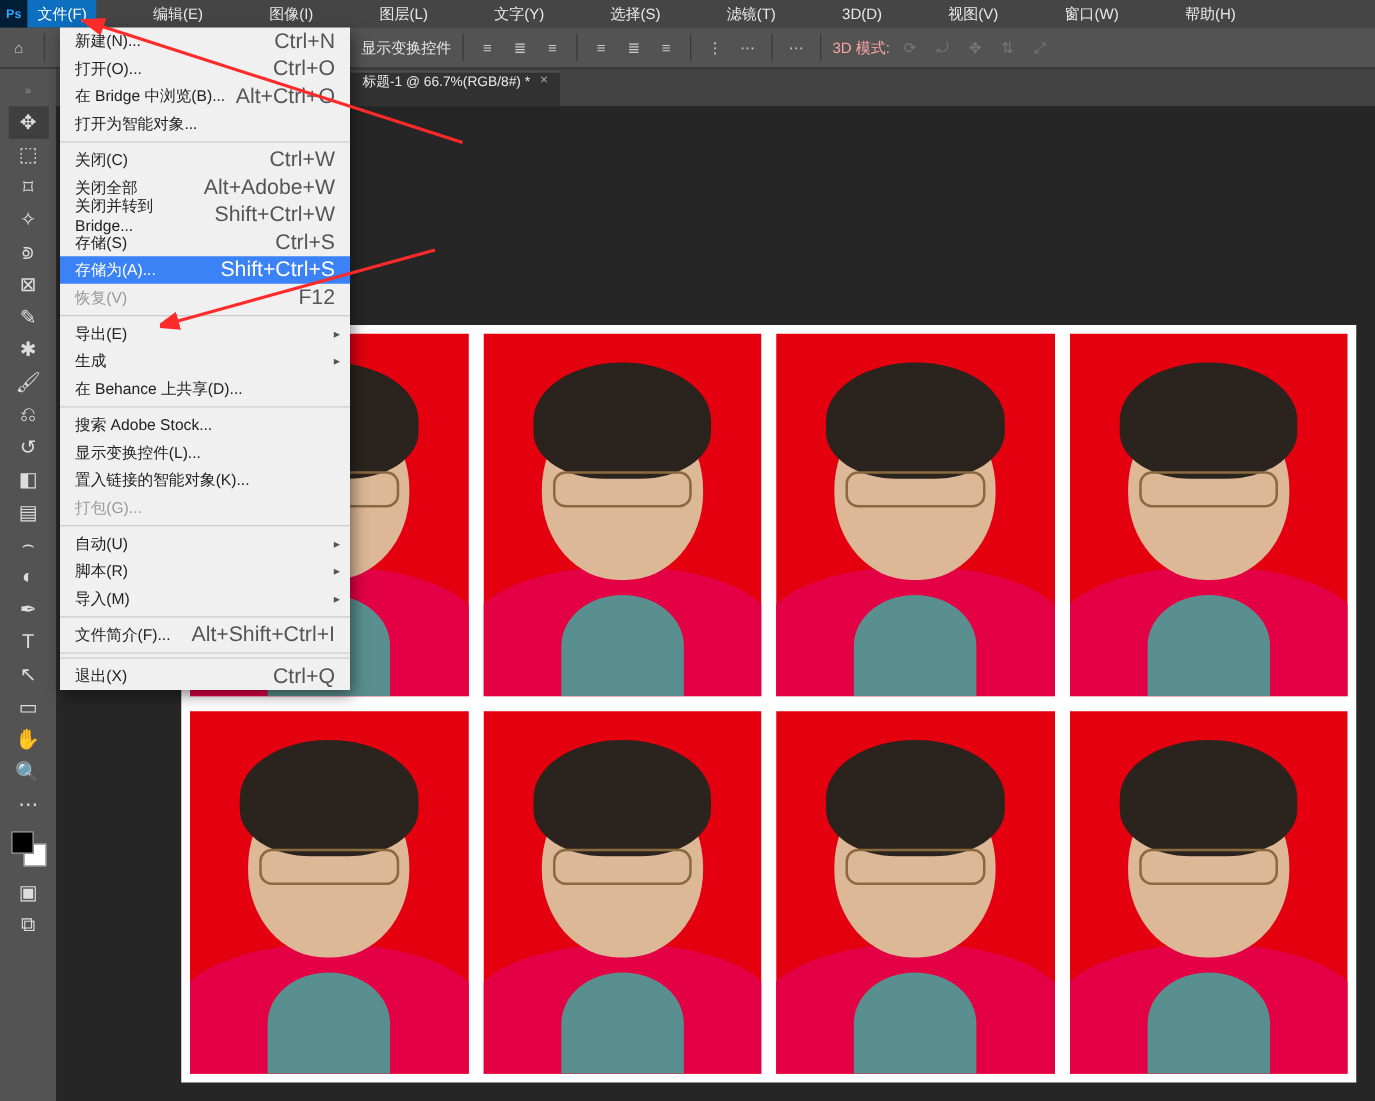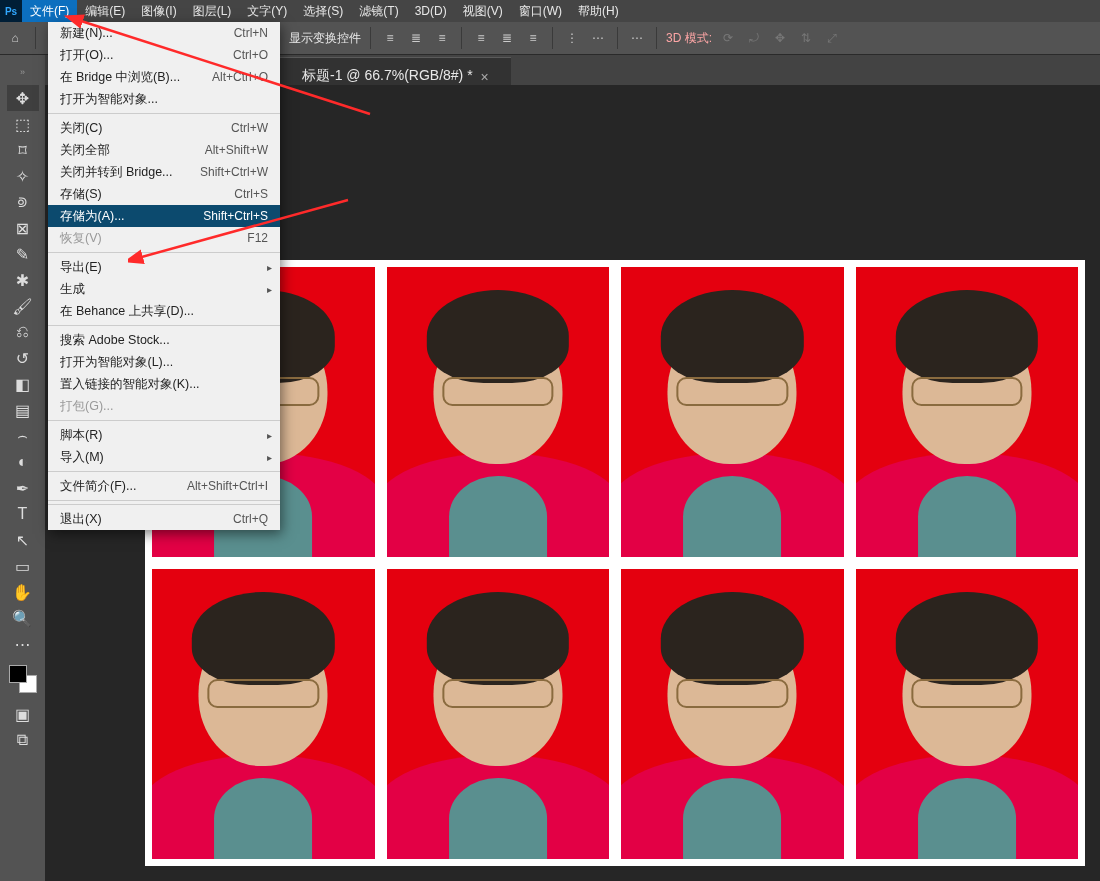--- a/index.html
+++ b/index.html
@@ -13,47 +13,47 @@
 .sep{width:1px;height:22px;background:#3a3a3a;margin:0 3px}
 .opt-ico{width:20px;height:20px;display:flex;align-items:center;justify-content:center;color:#ccc}
 .toolstrip{position:absolute;left:0;top:55px;width:45px;bottom:0;background:#535353;display:flex;flex-direction:column;align-items:center;padding-top:4px}
 .tool{width:32px;height:26px;display:flex;align-items:center;justify-content:center;color:#ddd;font-size:16px;position:relative;cursor:pointer}
 .tool.active{background:#3f3f3f}
 .swatch{width:28px;height:28px;position:relative;margin-top:8px}
 .swatch .fg{position:absolute;left:0;top:0;width:18px;height:18px;background:#000;border:1px solid #aaa}
 .swatch .bg{position:absolute;right:0;bottom:0;width:18px;height:18px;background:#fff;border:1px solid #aaa}
 .tabbar{position:absolute;left:45px;top:55px;height:30px;right:0;background:#434343;display:flex;align-items:flex-end}
 .tabgap{width:235px}
-.doc-tab{background:#323232;height:28px;padding:0 22px;display:flex;align-items:flex-end;font-size:14px;color:#e8e8e8;border-top:1px solid #5a5a5a}
+.doc-tab{background:#323232;height:28px;padding:0 10px;display:flex;align-items:flex-start;font-size:11px;color:#e8e8e8;border-top:1px solid #5a5a5a}
 .doc-tab .x{margin-left:8px;color:#aaa}
 .canvas-area{position:absolute;left:45px;top:85px;right:0;bottom:0;background:#262626;overflow:hidden}
 .page{position:absolute;left:100px;top:175px;width:940px;background:#fff;padding:7px;display:grid;grid-template-columns:repeat(4,1fr);grid-template-rows:repeat(2,290px);gap:12px}
 .photo{background:#e4000f;position:relative;overflow:hidden}
 .face-ph{position:absolute;left:50%;top:18%;transform:translateX(-50%);width:58%;height:50%;background:#dcb896;border-radius:50% 50% 48% 48%}
 .hair{position:absolute;left:50%;top:8%;transform:translateX(-50%);width:64%;height:32%;background:#2b241e;border-radius:50% 50% 40% 40%}
 .glasses{position:absolute;left:50%;top:38%;transform:translateX(-50%);width:50%;height:10%;border:2px solid #8a6b3f;border-radius:10px;background:transparent}
 .body{position:absolute;left:50%;bottom:0;transform:translateX(-50%);width:110%;height:36%;background:#e30045;border-radius:50% 50% 0 0}
 .shirt{position:absolute;left:50%;bottom:0;transform:translateX(-50%);width:44%;height:28%;background:#5a8f8f;border-radius:50% 50% 0 0}
 
 .dd{position:absolute;left:48px;top:22px;width:232px;background:#f0f0f0;box-shadow:2px 4px 12px rgba(0,0,0,.5);font-size:12.5px;color:#222;z-index:50}
 .dd-row{height:22px;display:flex;align-items:center;padding:0 12px;justify-content:space-between;cursor:pointer;position:relative}
-.dd-row.hl{background:#0c4a6e;color:#fff}
+.dd-row.hl{background:#3b82f6;color:#fff}
 .dd-row.disabled{color:#999}
 .dd-row.arrow::after{content:"▸";position:absolute;right:8px;font-size:10px;color:#555}
 .dd-sep{height:1px;background:#ccc;margin:3px 0}
-.sc{color:#555;font-size:12px}
+.sc{color:#555;font-size:17px}
 .dd-row.hl .sc{color:#fff}
 .arrow-ann{position:absolute;z-index:60;pointer-events:none}
 </style>
 </head>
 <body>
 
 <div class="menubar">
   <div class="ps-logo">Ps</div>
-  <div id="mb-items" style="display: flex;">
+  <div id="mb-items" style="display: flex; gap: 37px;">
       <div class="mb-item active">文件(F)</div>
       <div class="mb-item">编辑(E)</div>
       <div class="mb-item">图像(I)</div>
       <div class="mb-item">图层(L)</div>
       <div class="mb-item">文字(Y)</div>
       <div class="mb-item">选择(S)</div>
       <div class="mb-item">滤镜(T)</div>
       <div class="mb-item">3D(D)</div>
       <div class="mb-item">视图(V)</div>
       <div class="mb-item">窗口(W)</div>
@@ -207,21 +207,21 @@
     <div class="dd-row">
       <span>打开为智能对象...</span>
     </div>
     <div class="dd-sep"></div>
     <div class="dd-row">
       <span>关闭(C)</span>
       <span class="sc">Ctrl+W</span>
     </div>
     <div class="dd-row">
       <span>关闭全部</span>
-      <span class="sc">Alt+Shift+W</span>
+      <span class="sc">Alt+Adobe+W</span>
     </div>
     <div class="dd-row">
       <span>关闭并转到 Bridge...</span>
       <span class="sc">Shift+Ctrl+W</span>
     </div>
     <div class="dd-row">
       <span>存储(S)</span>
       <span class="sc">Ctrl+S</span>
     </div>
     <div class="dd-row hl">
@@ -240,29 +240,32 @@
       <span>生成</span>
     </div>
     <div class="dd-row">
       <span>在 Behance 上共享(D)...</span>
     </div>
     <div class="dd-sep"></div>
     <div class="dd-row">
       <span>搜索 Adobe Stock...</span>
     </div>
     <div class="dd-row">
-      <span>打开为智能对象(L)...</span>
+      <span>显示变换控件(L)...</span>
     </div>
     <div class="dd-row">
       <span>置入链接的智能对象(K)...</span>
     </div>
     <div class="dd-row disabled">
       <span>打包(G)...</span>
     </div>
     <div class="dd-sep"></div>
+    <div class="dd-row arrow">
+      <span>自动(U)</span>
+    </div>
     <div class="dd-row arrow">
       <span>脚本(R)</span>
     </div>
     <div class="dd-row arrow">
       <span>导入(M)</span>
     </div>
     <div class="dd-sep"></div>
     <div class="dd-row">
       <span>文件简介(F)...</span>
       <span class="sc">Alt+Shift+Ctrl+I</span>

